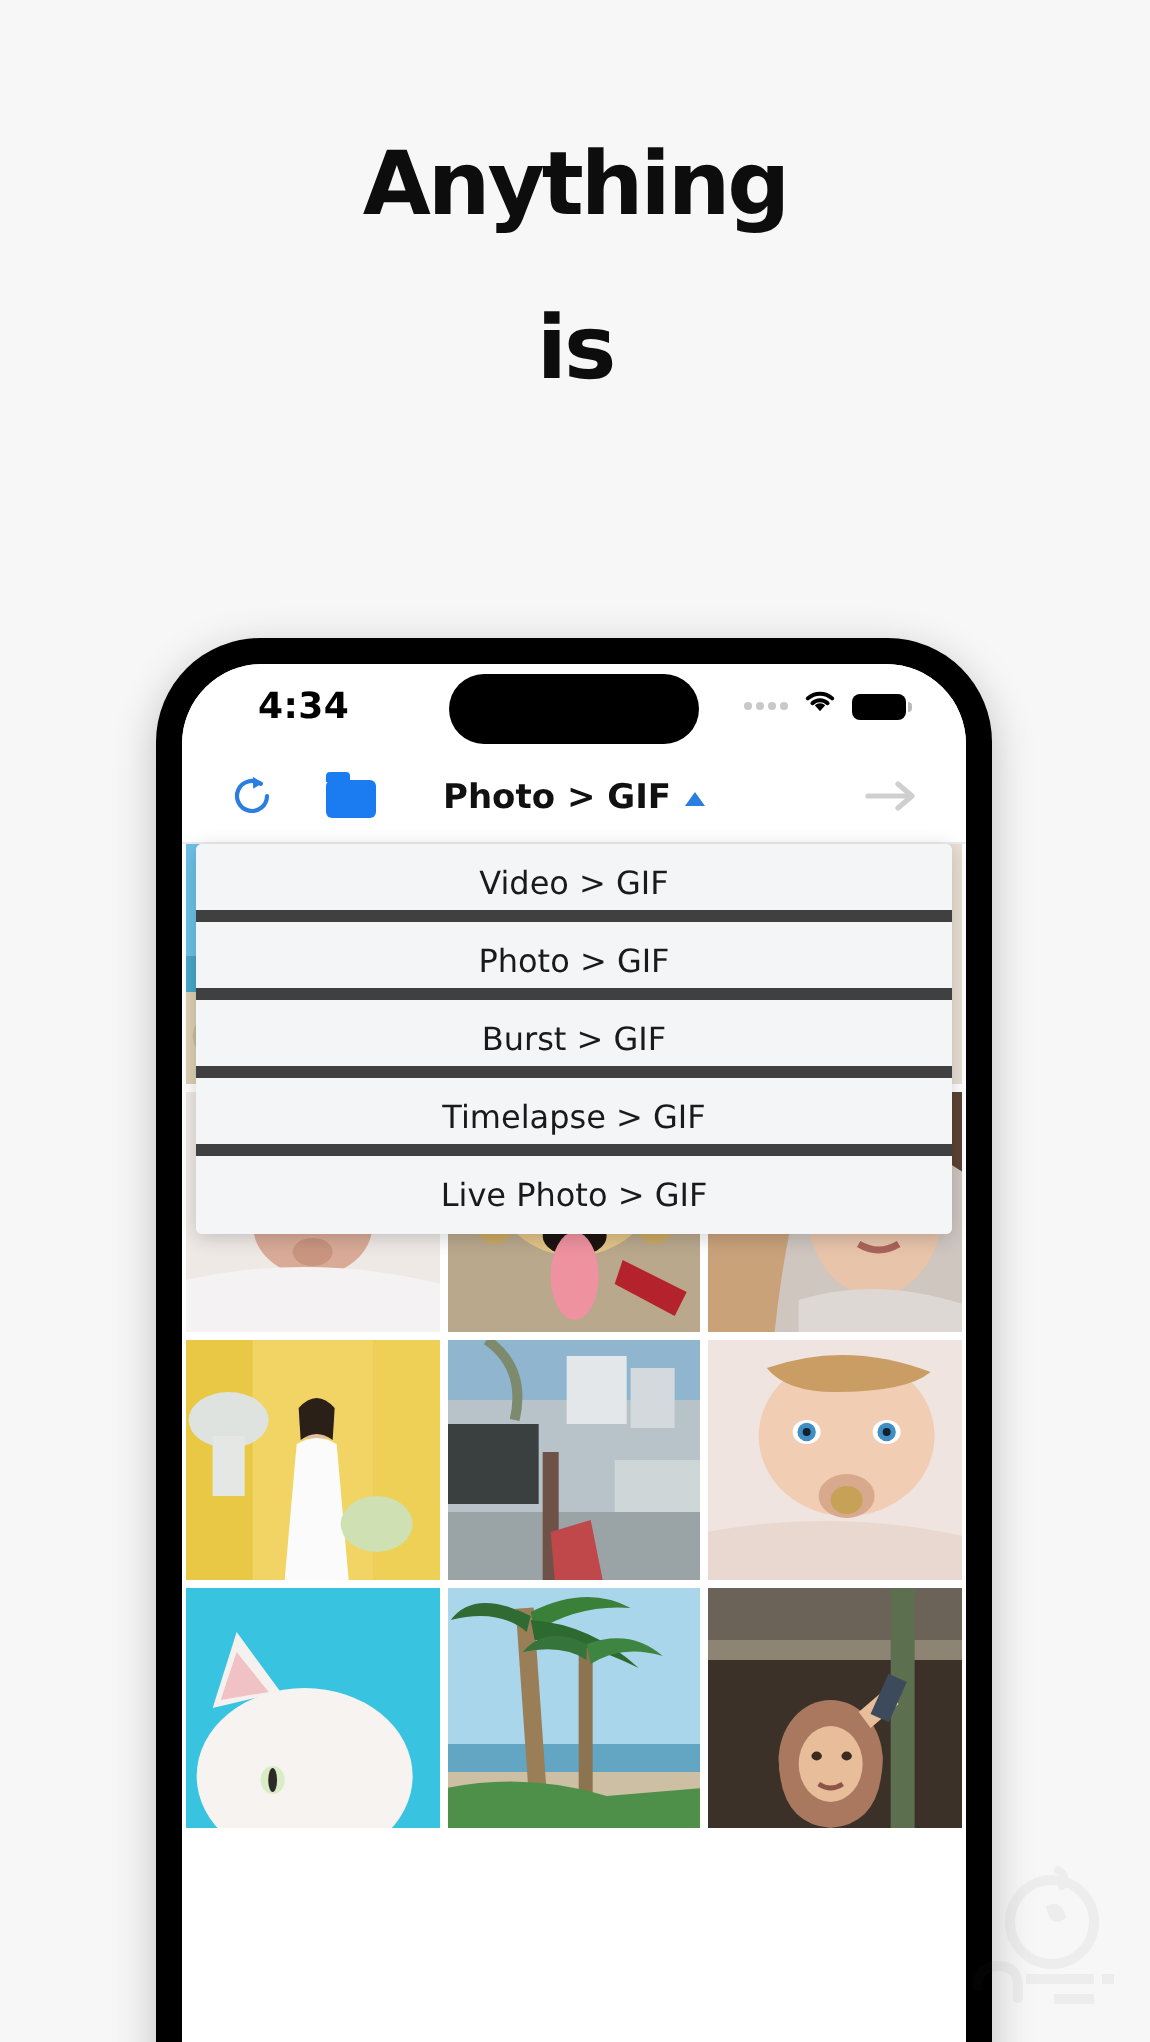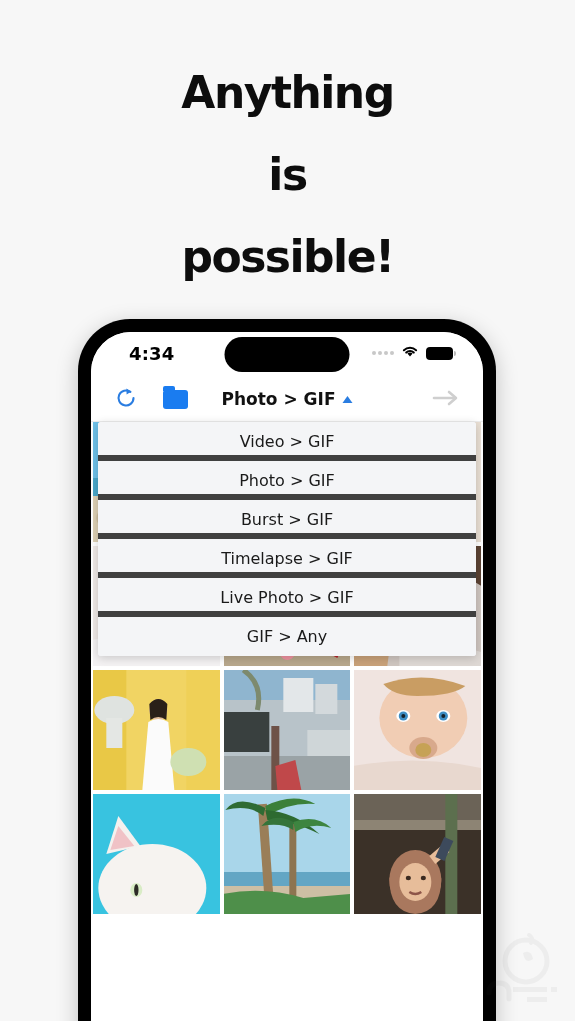--- a/index.html
+++ b/index.html
@@ -147,21 +147,20 @@
   }
 </style>
 </head>
 <body>
 
 <div id="root">
 
   <div class="headline">
     <span class="l">Anything</span>
     <span class="l">is</span>
-    <span class="l">possible!</span>
   </div>
 
   <div class="phone">
     <div class="screen">
 
       <div class="statusbar">
         <div class="clock">4:34</div>
         <div class="island"></div>
         <div class="sb-right">
           <span class="sig-dots">
@@ -362,21 +361,20 @@
         </div>
 
       </div>
 
       <div class="dropdown">
         <div class="dd-item">Video &gt; GIF</div>
         <div class="dd-item">Photo &gt; GIF</div>
         <div class="dd-item">Burst &gt; GIF</div>
         <div class="dd-item">Timelapse &gt; GIF</div>
         <div class="dd-item">Live Photo &gt; GIF</div>
-        <div class="dd-item">GIF &gt; Any</div>
       </div>
 
     </div>
   </div>
 
   <div class="watermark">
     <svg width="86" height="86" viewBox="0 0 86 86">
       <circle cx="43" cy="34" r="21" fill="none" stroke="#555" stroke-width="5"></circle>
       <path d="M40 26 q8 -4 10 6 q-8 6 -10 -6 Z" fill="#555"></path>
       <path d="M46 8 q5 3 2 8" stroke="#555" stroke-width="4" fill="none" stroke-linecap="round"></path>

